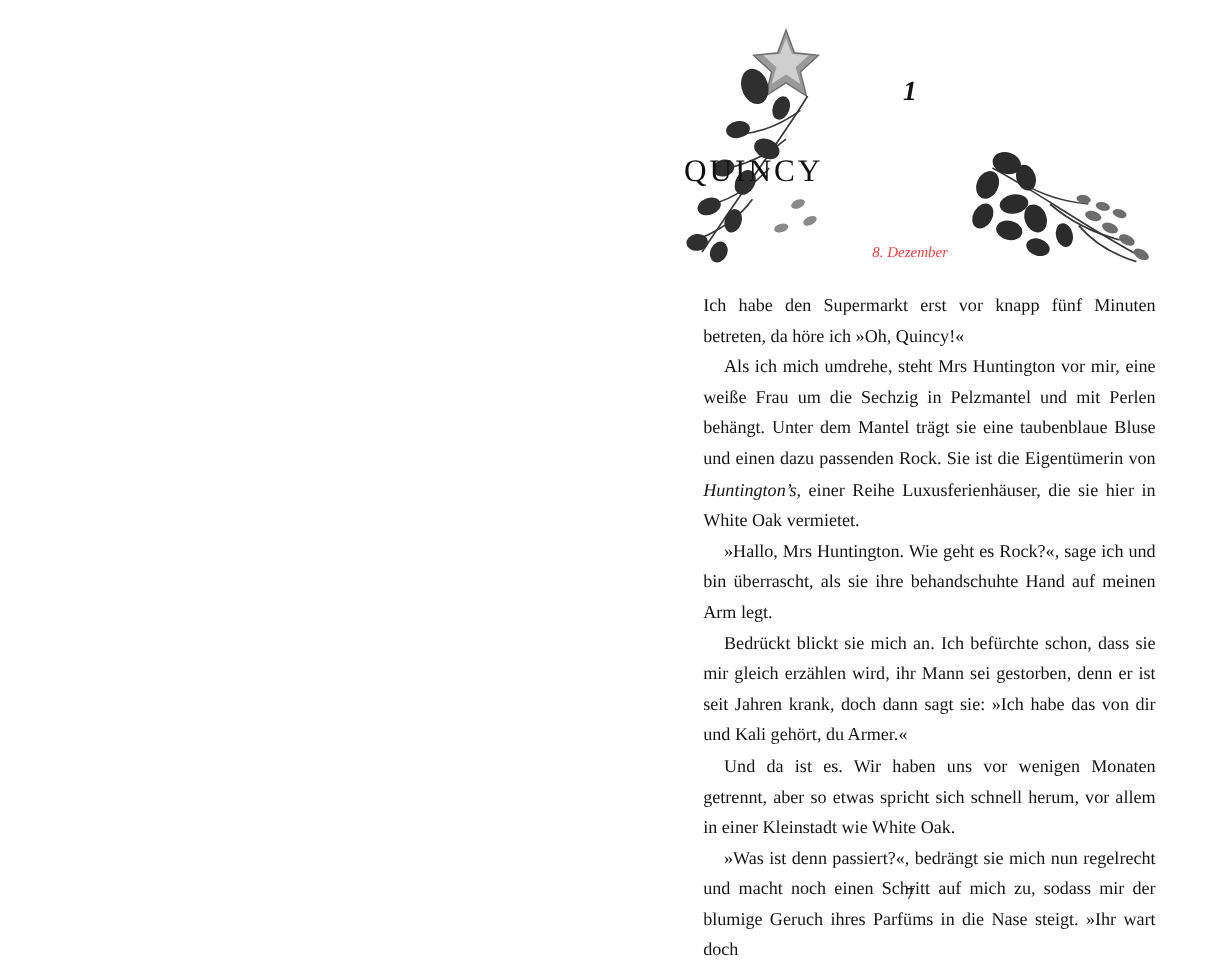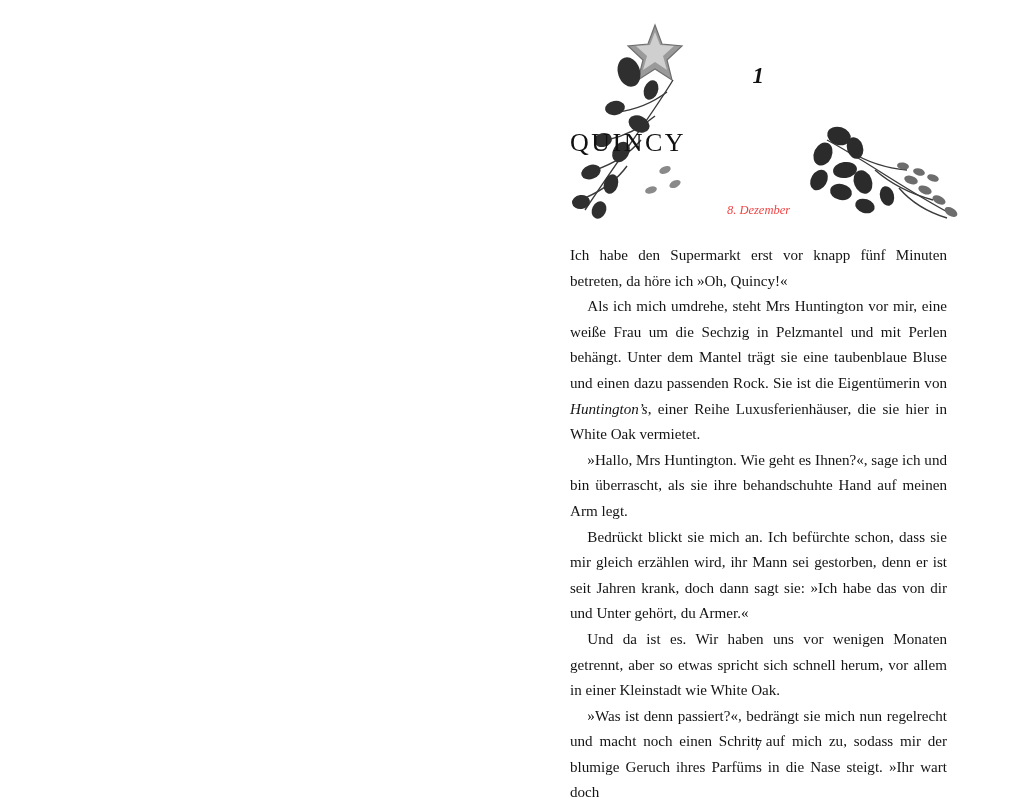--- a/index.html
+++ b/index.html
@@ -57,21 +57,21 @@
     top: 203px;
     width: 377px;
     text-align: center;
     font-family: "Liberation Serif", serif;
     font-style: italic;
     font-size: 12.5px;
     color: #ef4444;
   }
   .body-text {
     position: absolute;
-    left: 570px;
+    left: 586px;
     top: 243px;
     width: 377px;
     font-size: 15.1px;
     line-height: 25.6px;
     text-align: justify;
     text-justify: inter-word;
     color: #141414;
     hyphens: manual;
   }
   .body-text p {
@@ -162,21 +162,21 @@
 
   <div class="chapter-number">1</div>
 
   <div class="chapter-title">QUINCY</div>
 
   <div class="chapter-date">8. Dezember</div>
 
   <div class="body-text">
     <p class="first">Ich habe den Supermarkt erst vor knapp fünf Minuten betreten, da höre ich »Oh, Quincy!«</p>
     <p><span>Als ich mich umdrehe, steht Mrs Huntington vor mir, eine weiße Frau um die Sechzig in Pelzmantel und mit Perlen behängt. Unter dem Mantel trägt sie eine taubenblaue Bluse und einen dazu passenden Rock. Sie ist die Eigentümerin von </span><em>Huntington’s</em><span>, einer Reihe Luxusferienhäuser, die sie hier in White Oak vermietet.</span></p>
-    <p>»Hallo, Mrs Huntington. Wie geht es Ihnen?«, sage ich und bin überrascht, als sie ihre behandschuhte Hand auf meinen Arm legt.</p>
-    <p>Bedrückt blickt sie mich an. Ich befürchte schon, dass sie mir gleich erzählen wird, ihr Mann sei gestorben, denn er ist seit Jahren krank, doch dann sagt sie: »Ich habe das von dir und Unter gehört, du Armer.«</p>
+    <p>»Hallo, Mrs Huntington. Wie geht es Rock?«, sage ich und bin überrascht, als sie ihre behandschuhte Hand auf meinen Arm legt.</p>
+    <p>Bedrückt blickt sie mich an. Ich befürchte schon, dass sie mir gleich erzählen wird, ihr Mann sei gestorben, denn er ist seit Jahren krank, doch dann sagt sie: »Ich habe das von dir und Kali gehört, du Armer.«</p>
     <p>Und da ist es. Wir haben uns vor wenigen Monaten getrennt, aber so etwas spricht sich schnell herum, vor allem in einer Kleinstadt wie White Oak.</p>
     <p>»Was ist denn passiert?«, bedrängt sie mich nun regelrecht und macht noch einen Schritt auf mich zu, sodass mir der blumige Geruch ihres Parfüms in die Nase steigt. »Ihr wart doch</p>
   </div>
 
   <div class="folio">7</div>
 
 </div>
 
 </body></html>

